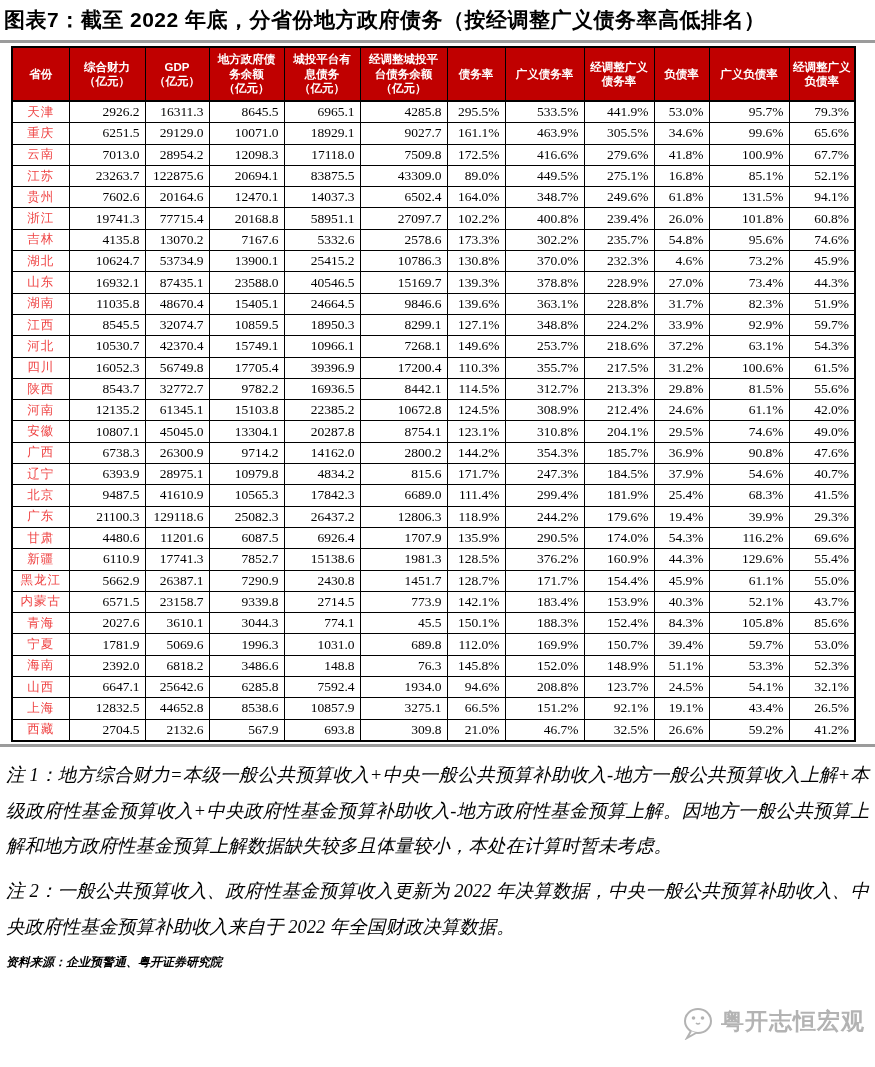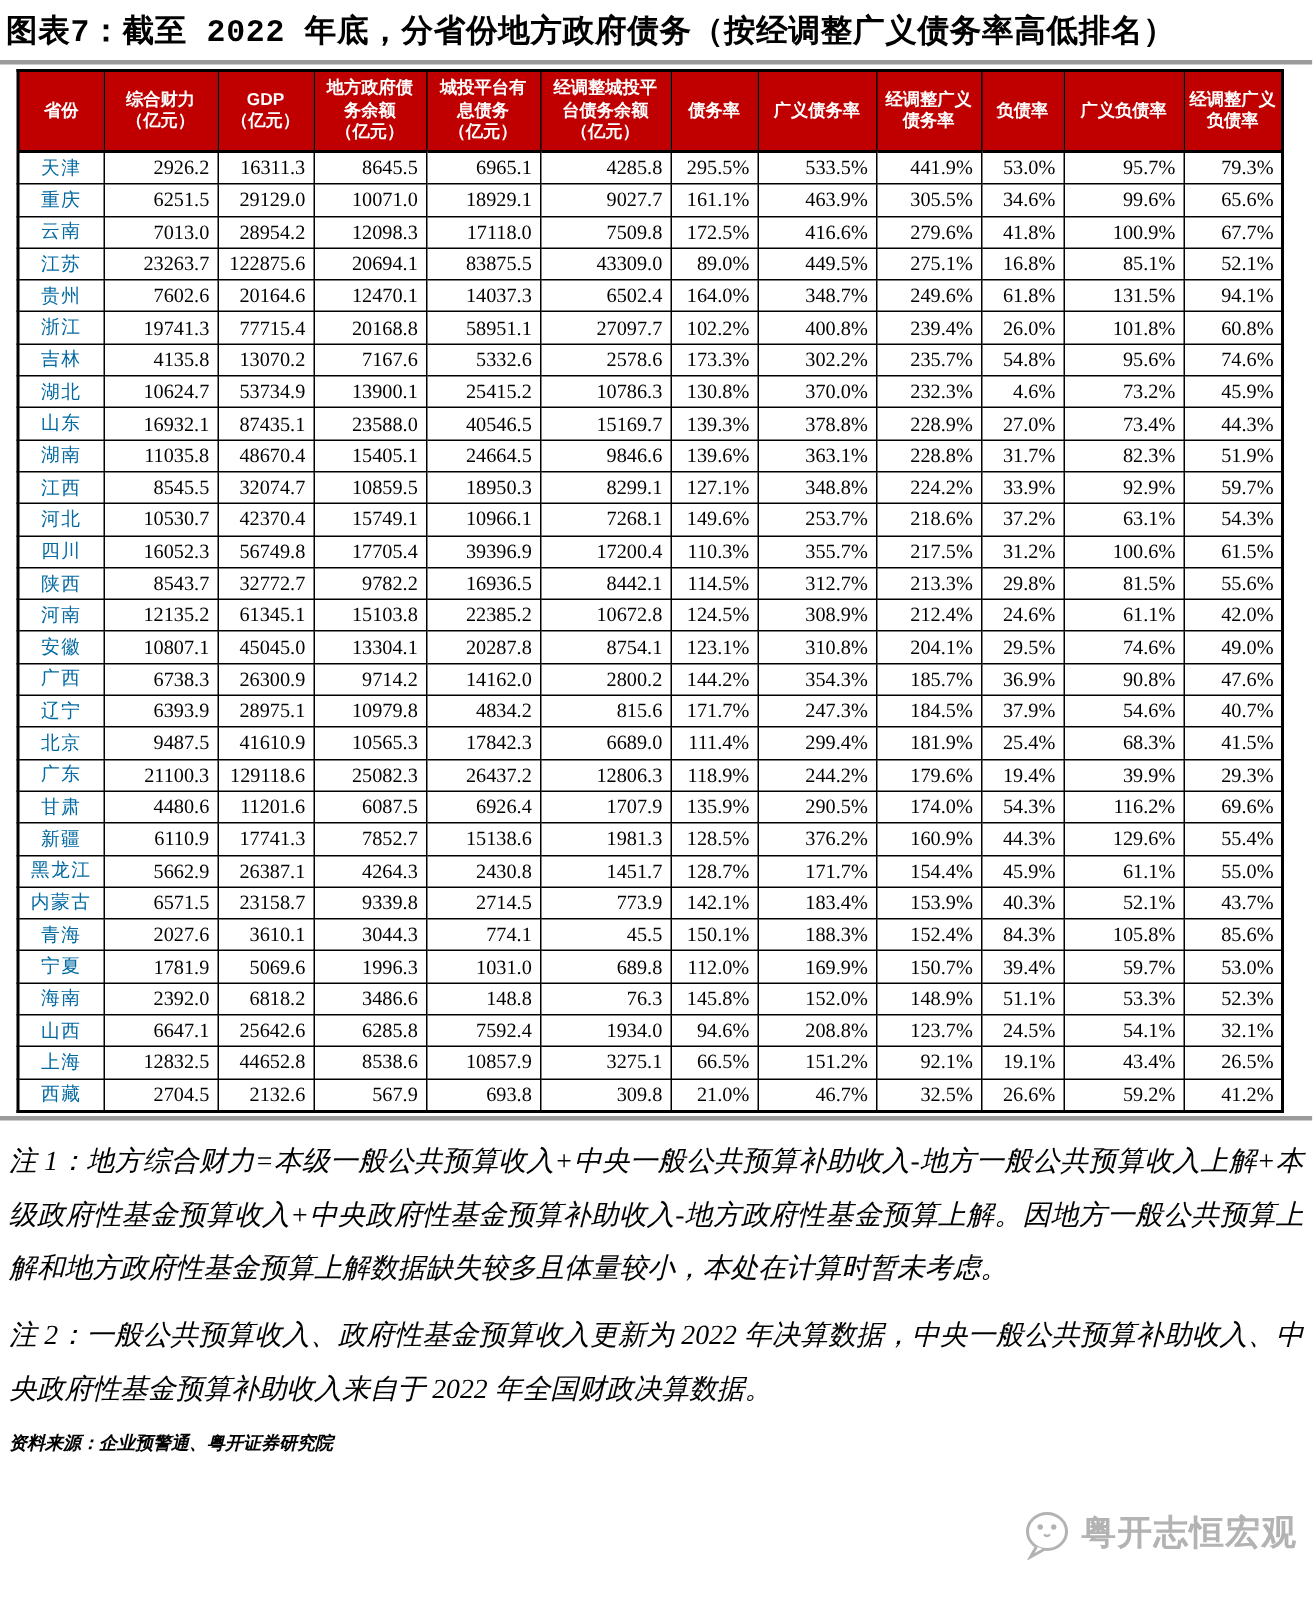--- a/index.html
+++ b/index.html
@@ -5,21 +5,21 @@
   html,body{margin:0;padding:0;background:#fff;}
   .page{
     position:relative;
     width:875px;height:1067px;
     background:#fff;
     font-family:"Liberation Serif","DejaVu Serif",serif;
     overflow:hidden;
   }
   .title{
     padding:6px 4px 4px 4px;
-    font-family:Liberation Mono, monospace;
+    font-family:Liberation Sans, sans-serif;
     font-weight:bold;
     font-size:21px;
     color:#000;
     letter-spacing:0.5px;
     white-space:nowrap;
   }
   .rule{
     height:3px;
     background:#9b9b9b;
     margin:2px 0 0 0;
@@ -53,21 +53,21 @@
     color:#000;
     vertical-align:middle;
     padding:0 5px 0 0;
     text-align:right;
     white-space:nowrap;
     overflow:hidden;
   }
   table.debt-table td.prov{
     text-align:center;
     padding:0;
-    color:#0369a1;
+    color:#ef4444;
     font-size:12.5px;
     letter-spacing:1px;
   }
   .bottom-rule{
     height:3px;
     background:#9b9b9b;
     margin:2px 0 0 0;
   }
   .notes{
     padding:6px 6px 0 6px;
@@ -457,21 +457,21 @@
           <td class="num">376.2%</td>
           <td class="num">160.9%</td>
           <td class="num">44.3%</td>
           <td class="num">129.6%</td>
           <td class="num">55.4%</td>
         </tr>
         <tr>
           <td class="prov">黑龙江</td>
           <td class="num">5662.9</td>
           <td class="num">26387.1</td>
-          <td class="num">4264.3</td>
+          <td class="num">7290.9</td>
           <td class="num">2430.8</td>
           <td class="num">1451.7</td>
           <td class="num">128.7%</td>
           <td class="num">171.7%</td>
           <td class="num">154.4%</td>
           <td class="num">45.9%</td>
           <td class="num">61.1%</td>
           <td class="num">55.0%</td>
         </tr>
         <tr>

